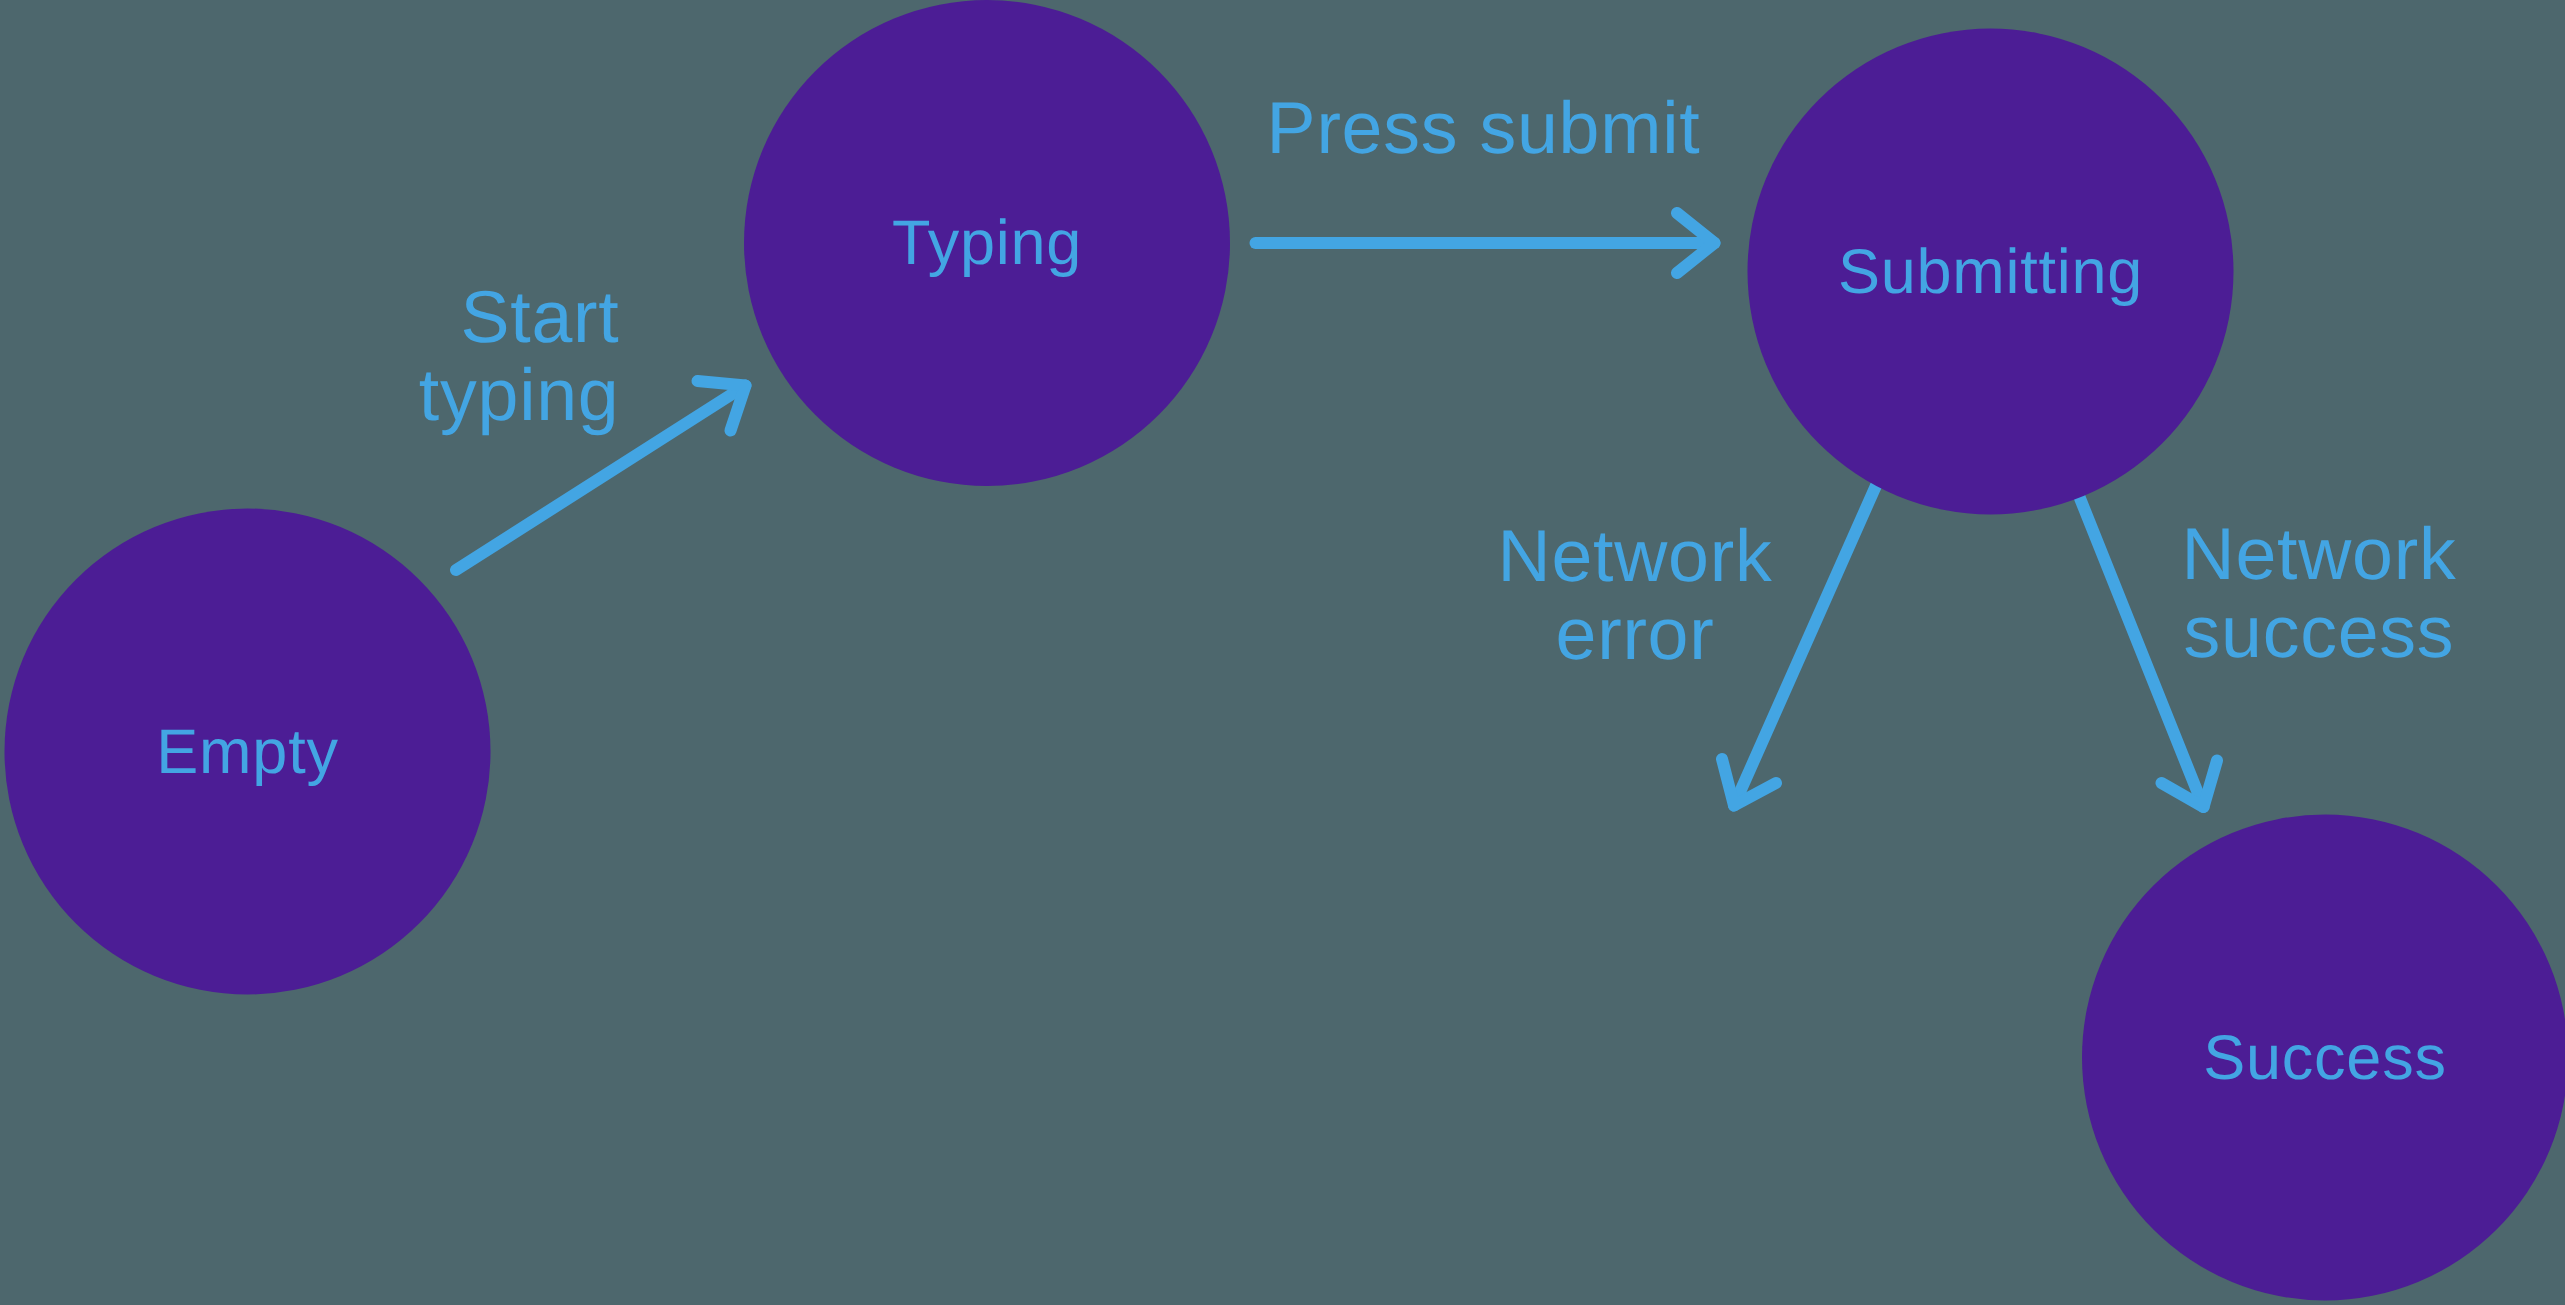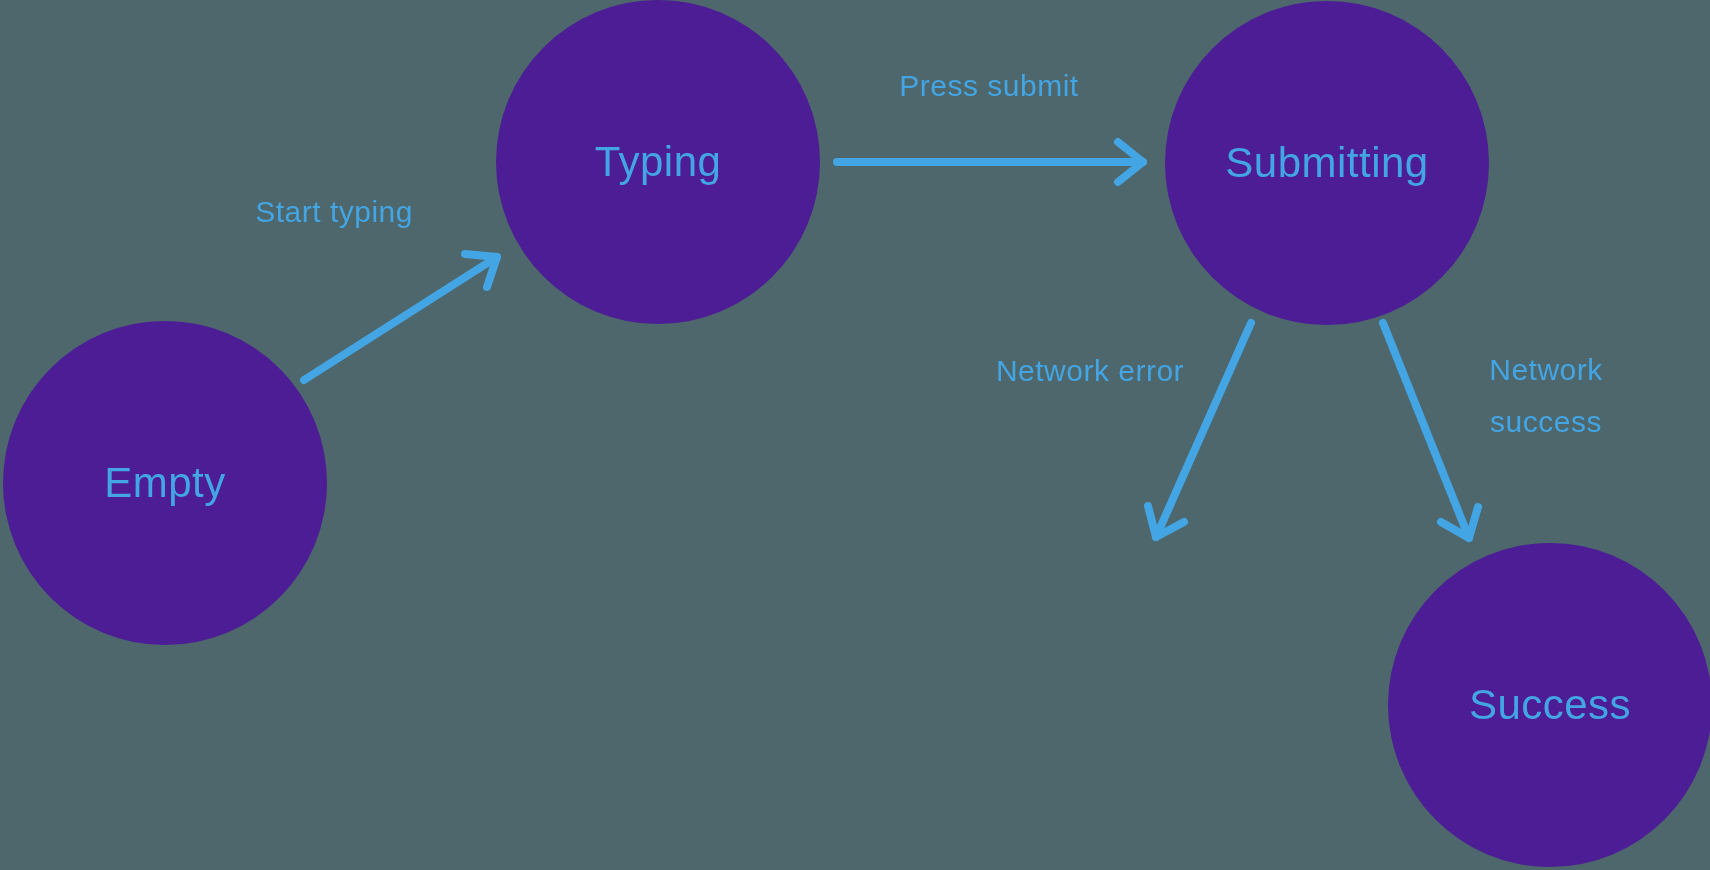--- a/index.html
+++ b/index.html
@@ -40,32 +40,32 @@
   }
   .node-label {
     color: #43a5e3;
     font-size: 42px;
     letter-spacing: 0.5px;
     white-space: nowrap;
   }
   .edge-label {
     position: absolute;
     color: #43a5e3;
-    font-size: 30px;
+    font-size: 49px;
     line-height: 52px;
     letter-spacing: 0.5px;
     text-align: center;
   }
   .lbl-start-typing   { left: 243px;  top: 186px; width: 170px; text-align: right; }
   .lbl-press-submit   { left: 829px;  top: 60px;  width: 320px; }
   .lbl-network-error  { left: 980px;  top: 345px; width: 220px; }
   .lbl-network-success{ left: 1436px; top: 344px; width: 220px; }
-  .node-empty      { left: 3px;    top: 321px; }
+  .node-empty      { left: 3px;    top: 339px; }
   .node-typing     { left: 496px;  top: 0px;   }
-  .node-submitting { left: 1165px; top: 1px;   }
+  .node-submitting { left: 1165px; top: 19px;   }
   .node-error      { left: 924px;  top: 543px; }
   .node-success    { left: 1388px; top: 543px; }
 </style>
 </head>
 <body>
 
 <div class="stage">
 
   <svg class="edges-svg" viewBox="0 0 1710 870" aria-hidden="true">
     <g>

